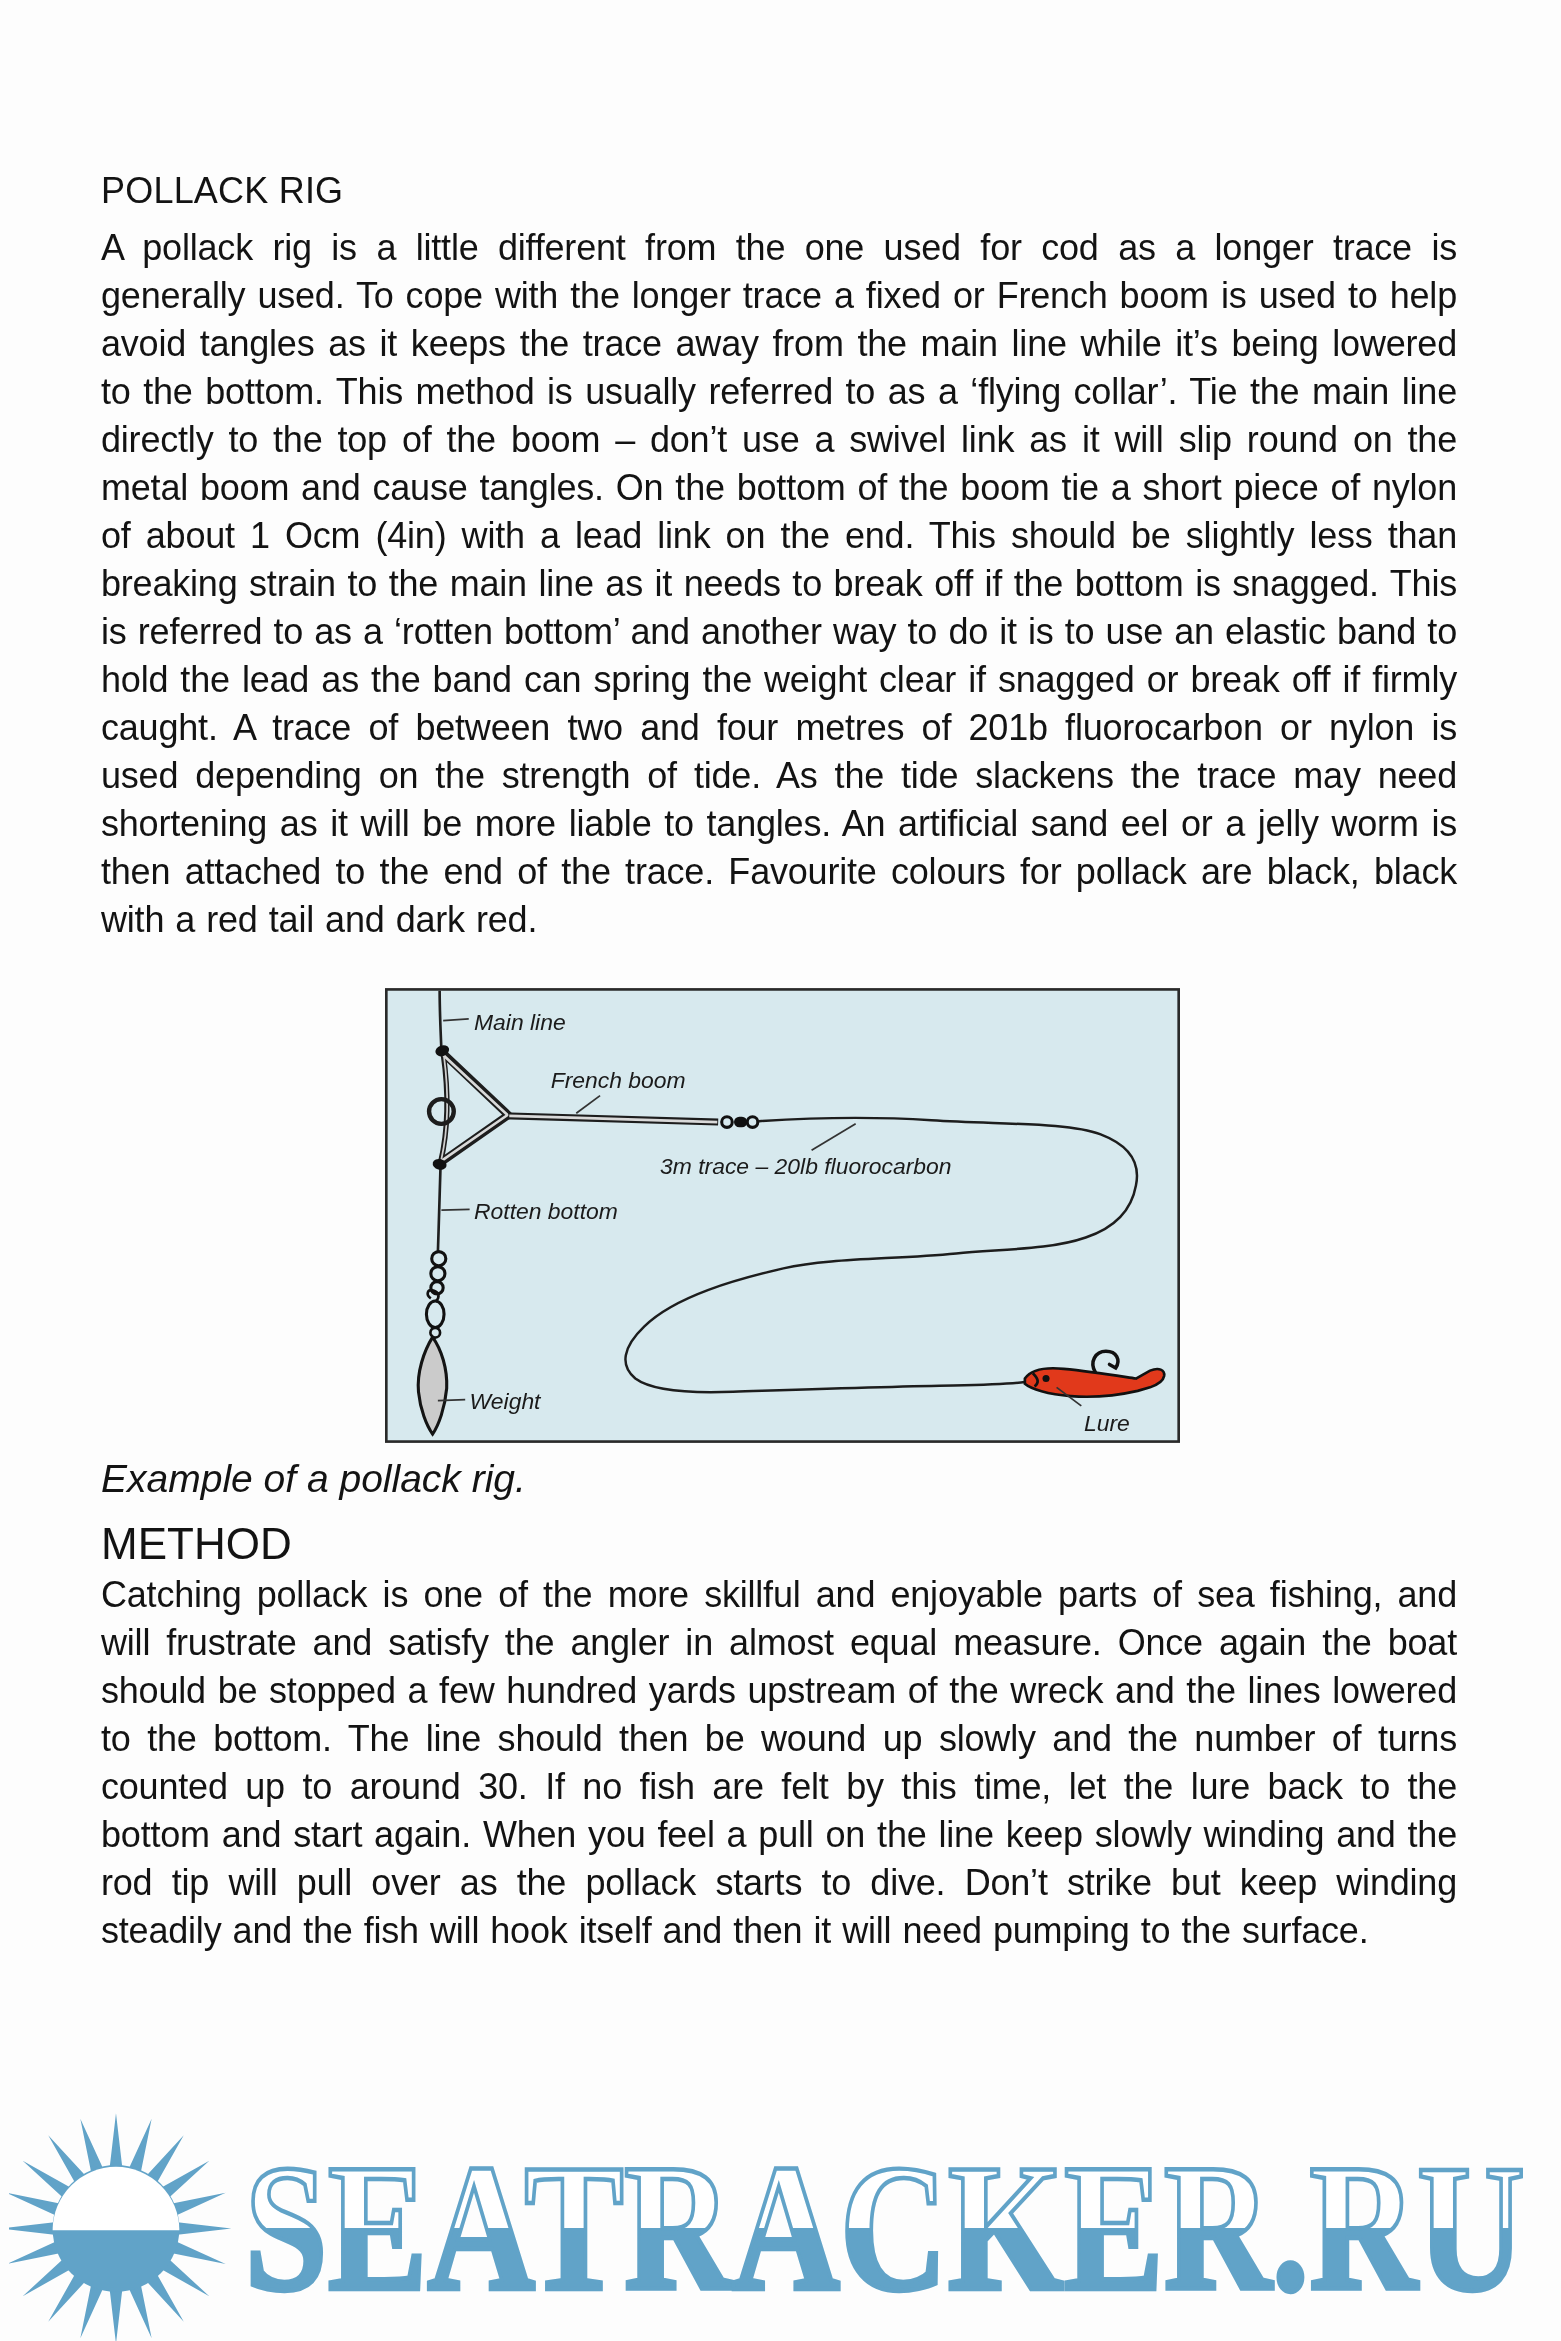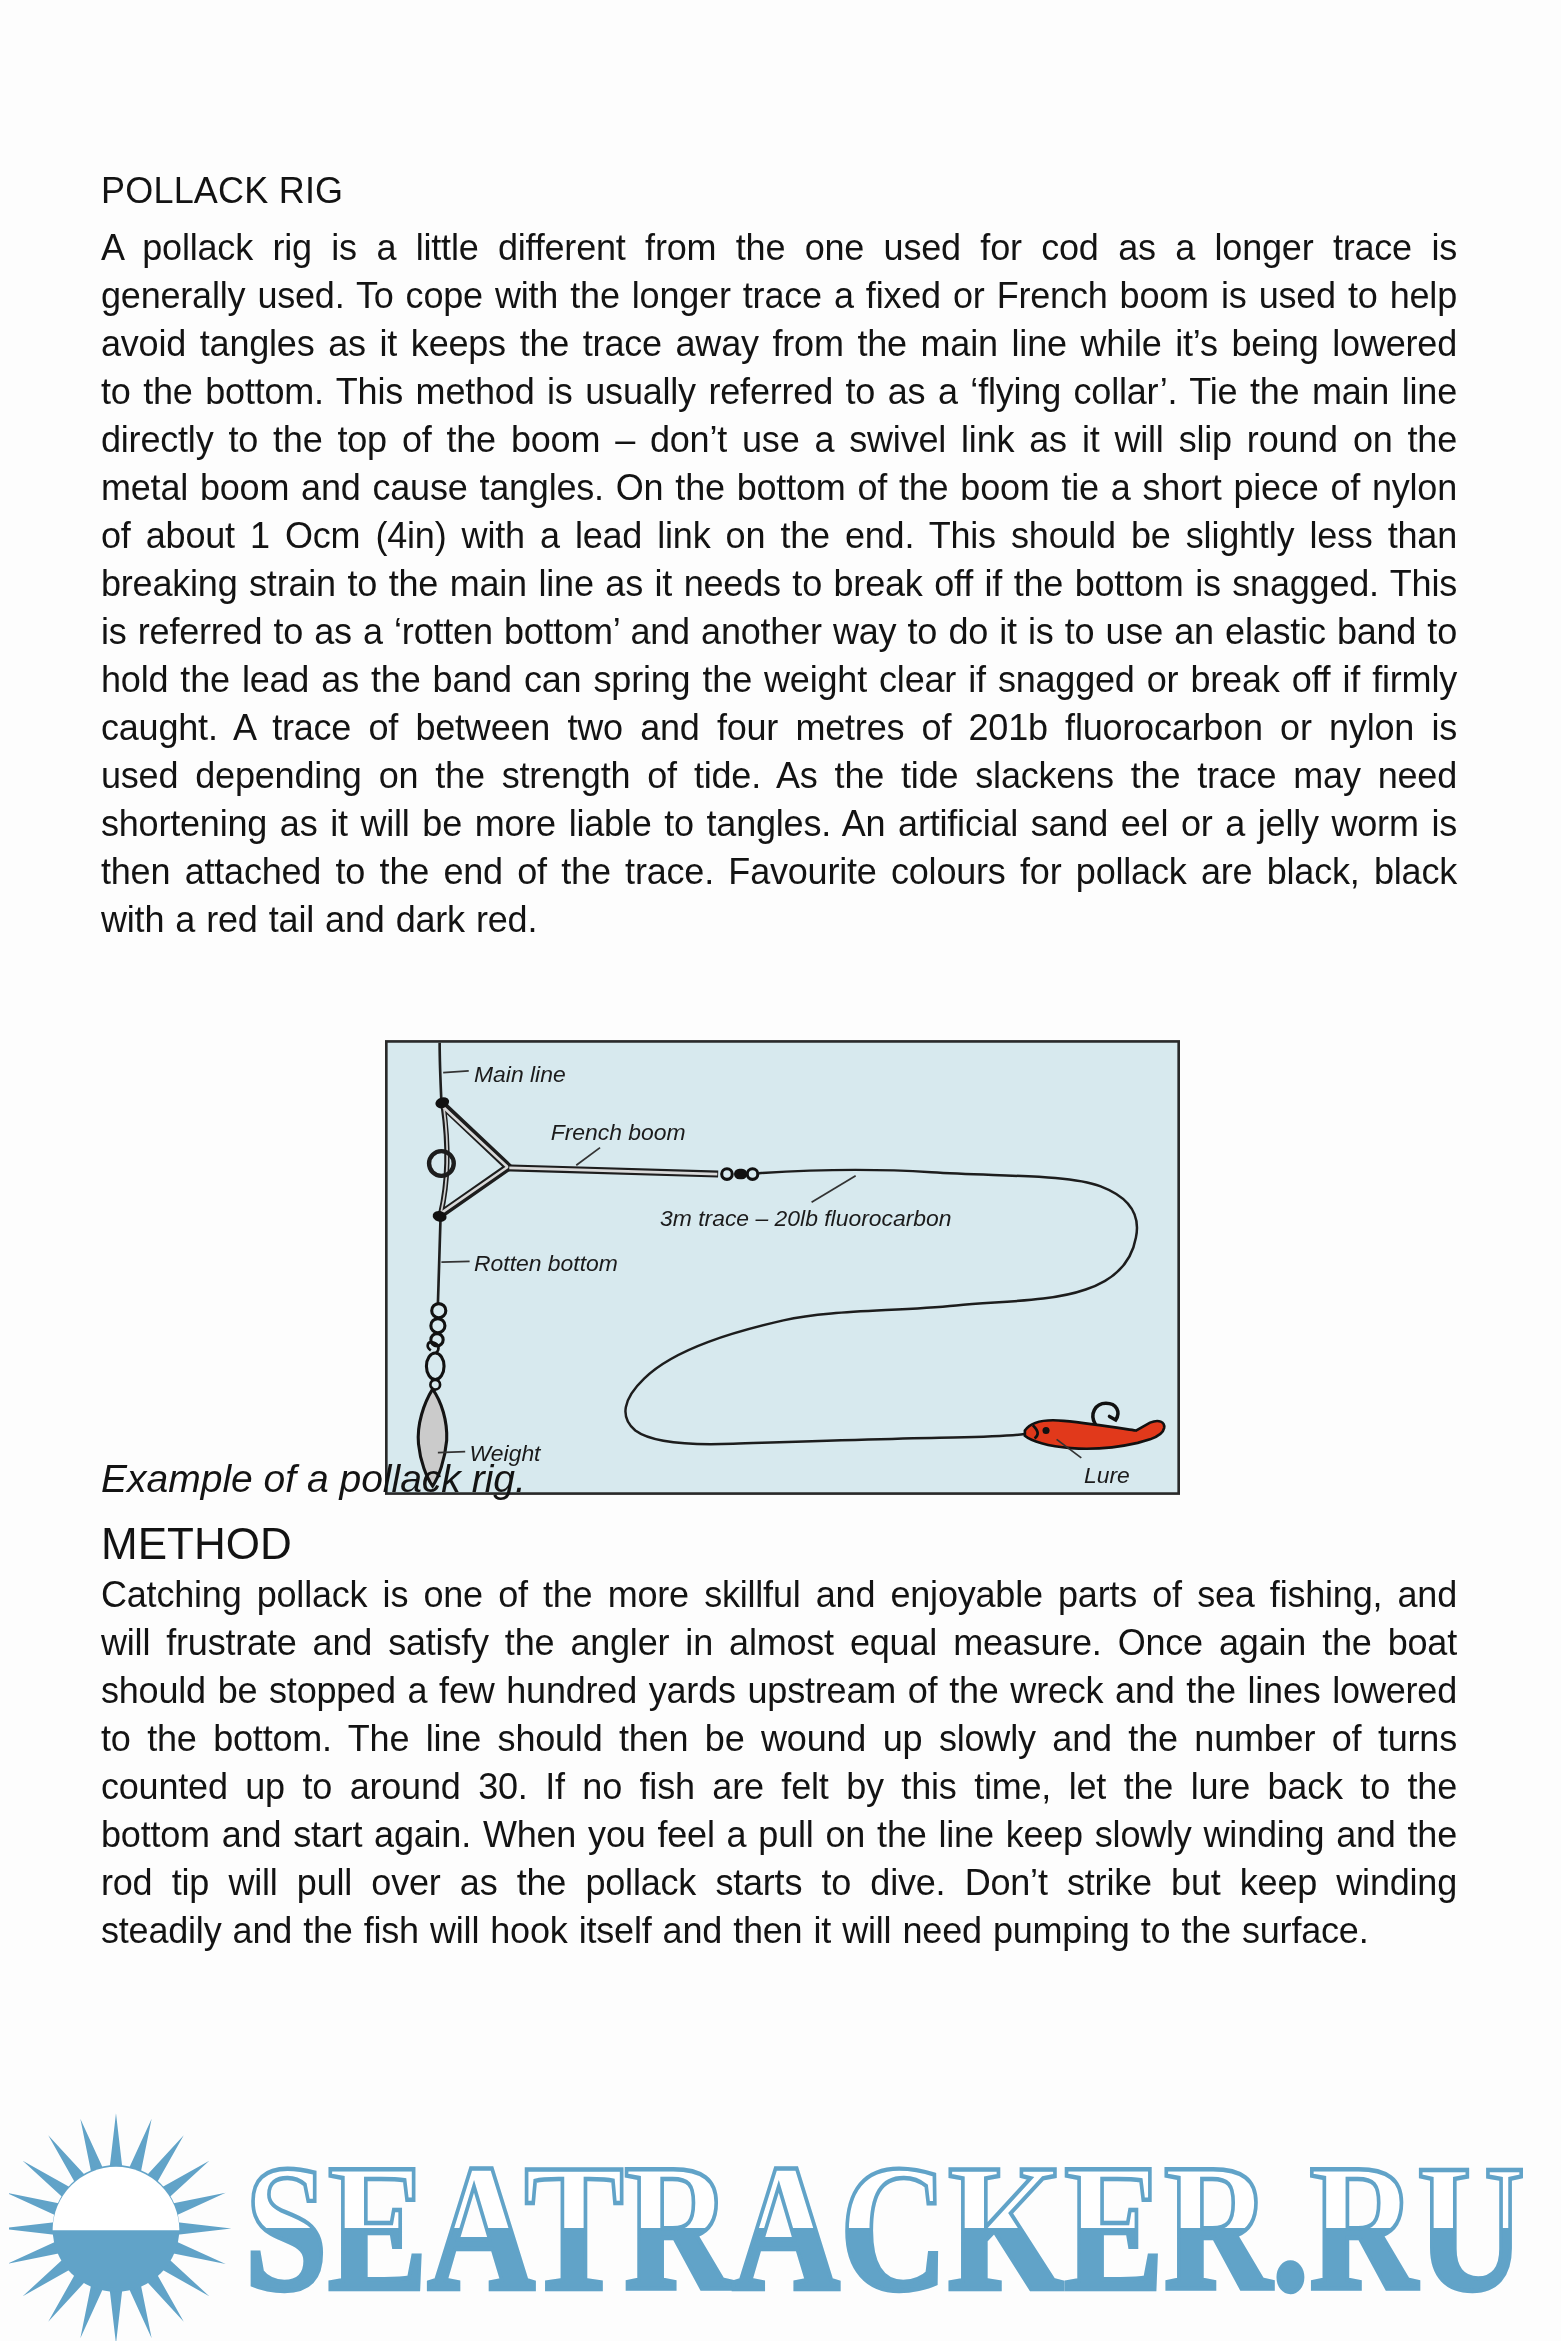--- a/index.html
+++ b/index.html
@@ -17,21 +17,21 @@
   }
   .body-para {
     position:absolute; left:101px; width:1356px;
     font-size:36px; line-height:48px;
     text-align:justify; text-align-last:left;
     letter-spacing:-0.2px; word-spacing:1.3px;
   }
   .para-1 { top:216px;margin-top:8px; }
   .para-2 { top:1523px;margin-top:48px; }
   .figure-box {
-    position:absolute; left:385px; top:1040px;
+    position:absolute; left:385px; top:988px;
     width:795px; height:328px;
   }
   .figure-box svg { display:block; }
   .fig-label {
     font-family:"Liberation Sans","DejaVu Sans",sans-serif;
     font-style:italic; font-size:26px; fill:#1b1b1b;
   }
   .caption {
     position:absolute; left:101px; top:1454px;
     font-style:italic; font-size:39px; line-height:49px;text-align:center;

